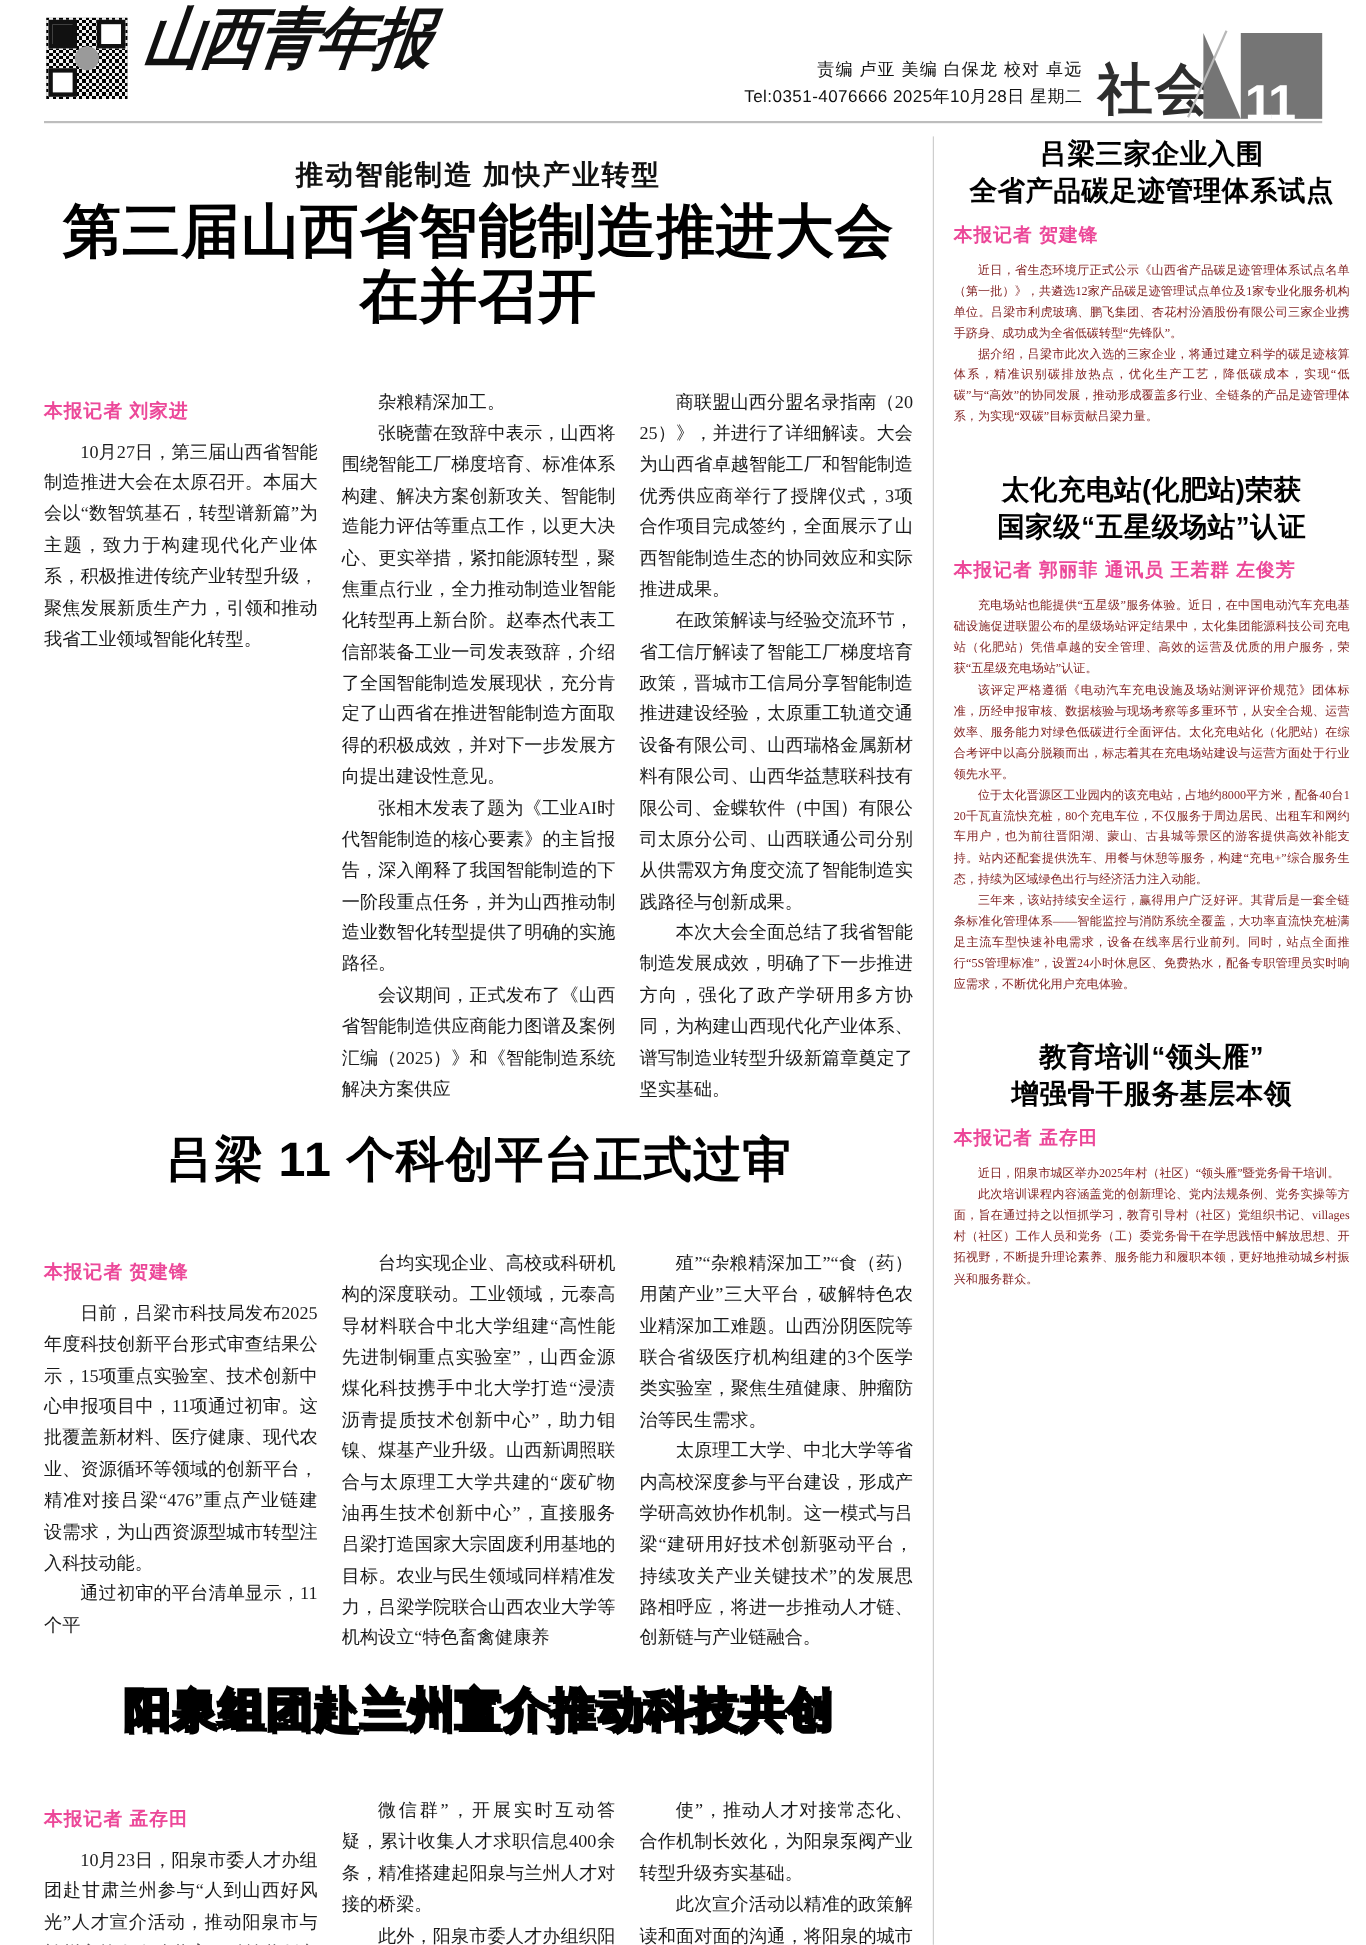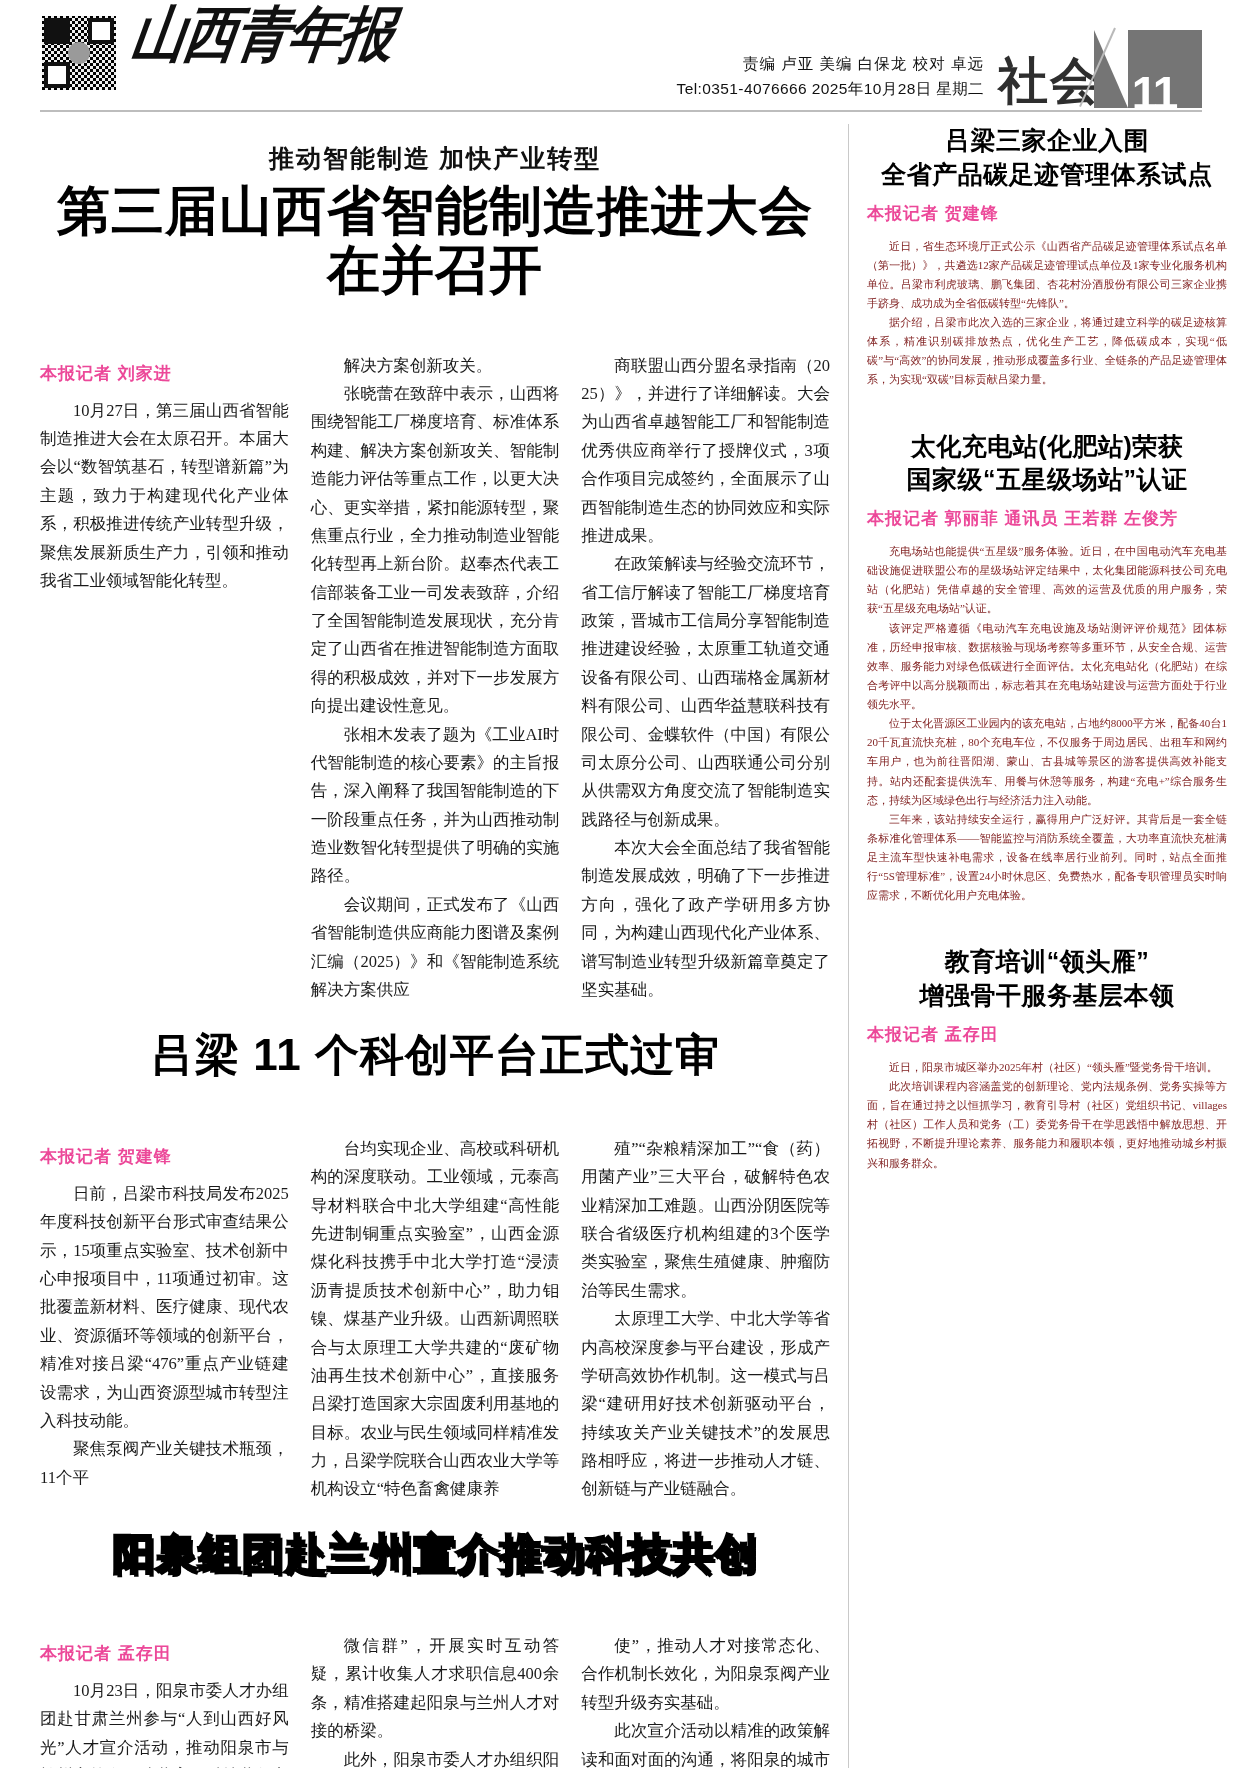--- a/index.html
+++ b/index.html
@@ -131,21 +131,21 @@
         <div class="head-main">第三届山西省智能制造推进大会在并召开</div>
         <div class="cols3">
           <div class="col">
             <div class="byline">本报记者  刘家进</div>
             <div class="bodytext">
               <p>10月27日，第三届山西省智能制造推进大会在太原召开。本届大会以“数智筑基石，转型谱新篇”为主题，致力于构建现代化产业体系，积极推进传统产业转型升级，聚焦发展新质生产力，引领和推动我省工业领域智能化转型。</p>
             </div>
           </div>
           <div class="col">
             <div class="bodytext">
-              <p>解决方案创新攻关。</p>
+              <p>杂粮精深加工。</p>
               <p>张晓蕾在致辞中表示，山西将围绕智能工厂梯度培育、标准体系构建、解决方案创新攻关、智能制造能力评估等重点工作，以更大决心、更实举措，紧扣能源转型，聚焦重点行业，全力推动制造业智能化转型再上新台阶。赵奉杰代表工信部装备工业一司发表致辞，介绍了全国智能制造发展现状，充分肯定了山西省在推进智能制造方面取得的积极成效，并对下一步发展方向提出建设性意见。</p>
               <p>张相木发表了题为《工业AI时代智能制造的核心要素》的主旨报告，深入阐释了我国智能制造的下一阶段重点任务，并为山西推动制造业数智化转型提供了明确的实施路径。</p>
               <p>会议期间，正式发布了《山西省智能制造供应商能力图谱及案例汇编（2025）》和《智能制造系统解决方案供应</p>
             </div>
           </div>
           <div class="col">
             <div class="bodytext">
               <p>商联盟山西分盟名录指南（2025）》，并进行了详细解读。大会为山西省卓越智能工厂和智能制造优秀供应商举行了授牌仪式，3项合作项目完成签约，全面展示了山西智能制造生态的协同效应和实际推进成果。</p>
               <p>在政策解读与经验交流环节，省工信厅解读了智能工厂梯度培育政策，晋城市工信局分享智能制造推进建设经验，太原重工轨道交通设备有限公司、山西瑞格金属新材料有限公司、山西华益慧联科技有限公司、金蝶软件（中国）有限公司太原分公司、山西联通公司分别从供需双方角度交流了智能制造实践路径与创新成果。</p>
               <p>本次大会全面总结了我省智能制造发展成效，明确了下一步推进方向，强化了政产学研用多方协同，为构建山西现代化产业体系、谱写制造业转型升级新篇章奠定了坚实基础。</p>
@@ -154,21 +154,21 @@
         </div>
       </div>
 
       <div>
         <div class="head-2">吕梁 11 个科创平台正式过审</div>
         <div class="cols3">
           <div class="col">
             <div class="byline">本报记者  贺建锋</div>
             <div class="bodytext">
               <p>日前，吕梁市科技局发布2025年度科技创新平台形式审查结果公示，15项重点实验室、技术创新中心申报项目中，11项通过初审。这批覆盖新材料、医疗健康、现代农业、资源循环等领域的创新平台，精准对接吕梁“476”重点产业链建设需求，为山西资源型城市转型注入科技动能。</p>
-              <p>聚焦泵阀产业关键技术瓶颈，11个平</p>
+              <p>通过初审的平台清单显示，11个平</p>
             </div>
           </div>
           <div class="col">
             <div class="bodytext">
               <p>台均实现企业、高校或科研机构的深度联动。工业领域，元泰高导材料联合中北大学组建“高性能先进制铜重点实验室”，山西金源煤化科技携手中北大学打造“浸渍沥青提质技术创新中心”，助力钼镍、煤基产业升级。山西新调照联合与太原理工大学共建的“废矿物油再生技术创新中心”，直接服务吕梁打造国家大宗固废利用基地的目标。农业与民生领域同样精准发力，吕梁学院联合山西农业大学等机构设立“特色畜禽健康养</p>
             </div>
           </div>
           <div class="col">
             <div class="bodytext">
               <p>殖”“杂粮精深加工”“食（药）用菌产业”三大平台，破解特色农业精深加工难题。山西汾阴医院等联合省级医疗机构组建的3个医学类实验室，聚焦生殖健康、肿瘤防治等民生需求。</p>

